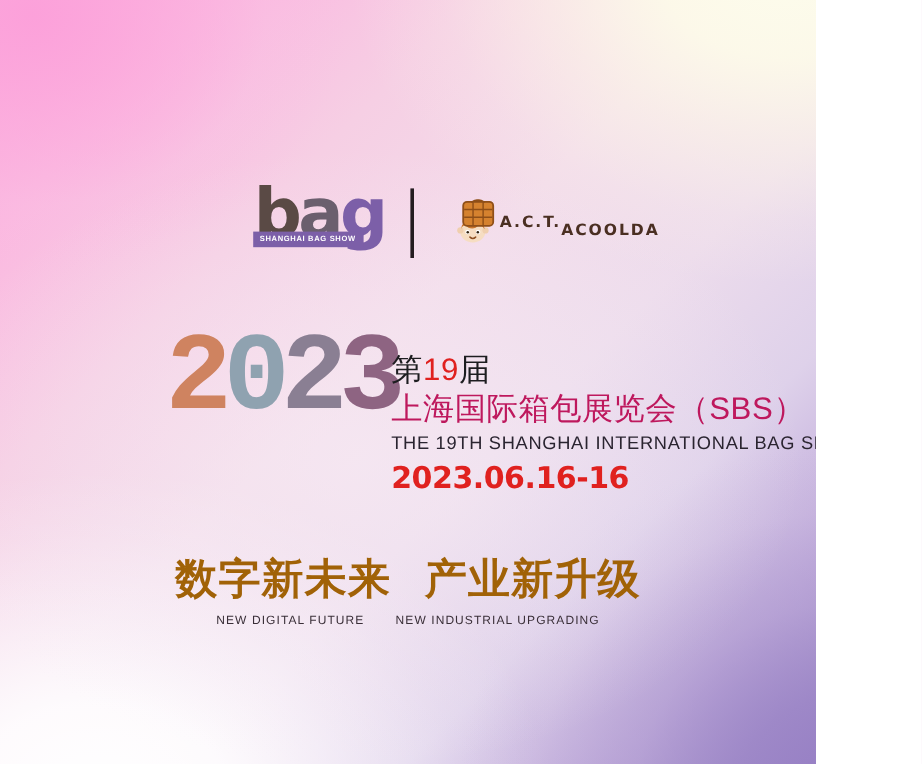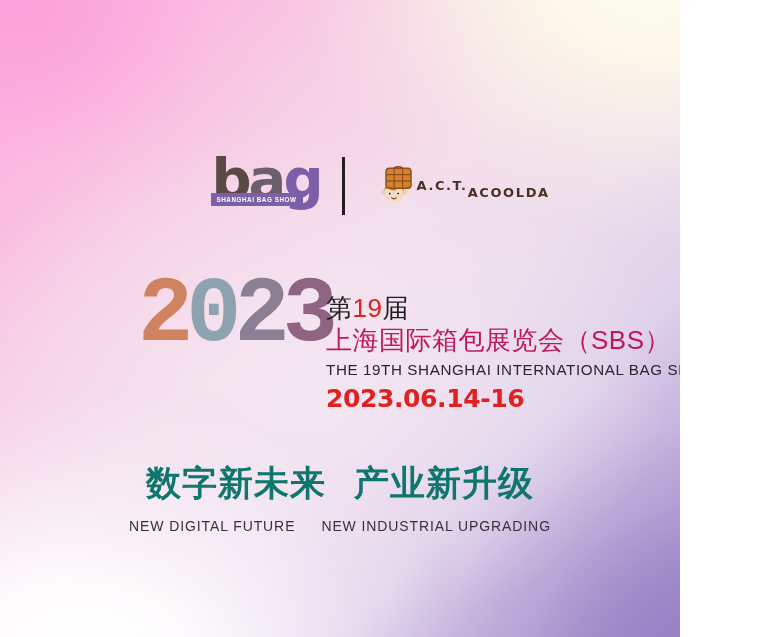--- a/index.html
+++ b/index.html
@@ -239,28 +239,28 @@
     position: absolute;
     left: 0;
     right: 0;
     top: 462px;
     text-align: center;
   }
   .slogan-cn {
     font-size: 35px;
     line-height: 42px;
     font-weight: bold;
-    color: #0f766e;
+    color: #a16207;
     letter-spacing: 1px;
     white-space: nowrap;
   }
   .slogan-cn .gap { display: inline-block; width: 28px; }
   .slogan-en {
-    margin-top: 12px;
-    font-size: 14px;
+    margin-top: 4px;
+    font-size: 10px;
     line-height: 20px;
     color: #3a2f38;
     letter-spacing: 0.9px;
     white-space: nowrap;
   }
   .slogan-en .gap { display: inline-block; width: 26px; }
 </style>
 </head>
 <body>
 
@@ -324,21 +324,21 @@
 
     <div class="title-block">
 
       <div class="title-cn-1"><span>第</span><span class="num-red">19</span><span>届</span></div>
 
       <div class="title-cn-2">上海国际箱包展览会（SBS）</div>
 
       <div class="title-en">THE 19TH SHANGHAI INTERNATIONAL BAG SHOW</div>
 
       <div class="date-row">
-        <span class="date-main">2023.06.14-16</span>
+        <span class="date-main">2023.06.16-16</span>
       </div>
 
     </div>
 
     <div class="slogan">
       <div class="slogan-cn"><span>数字新未来</span><span class="gap"></span><span>产业新升级</span></div>
       <div class="slogan-en"><span>NEW DIGITAL FUTURE</span><span class="gap"></span><span>NEW INDUSTRIAL UPGRADING</span></div>
     </div>
 
   </div>

